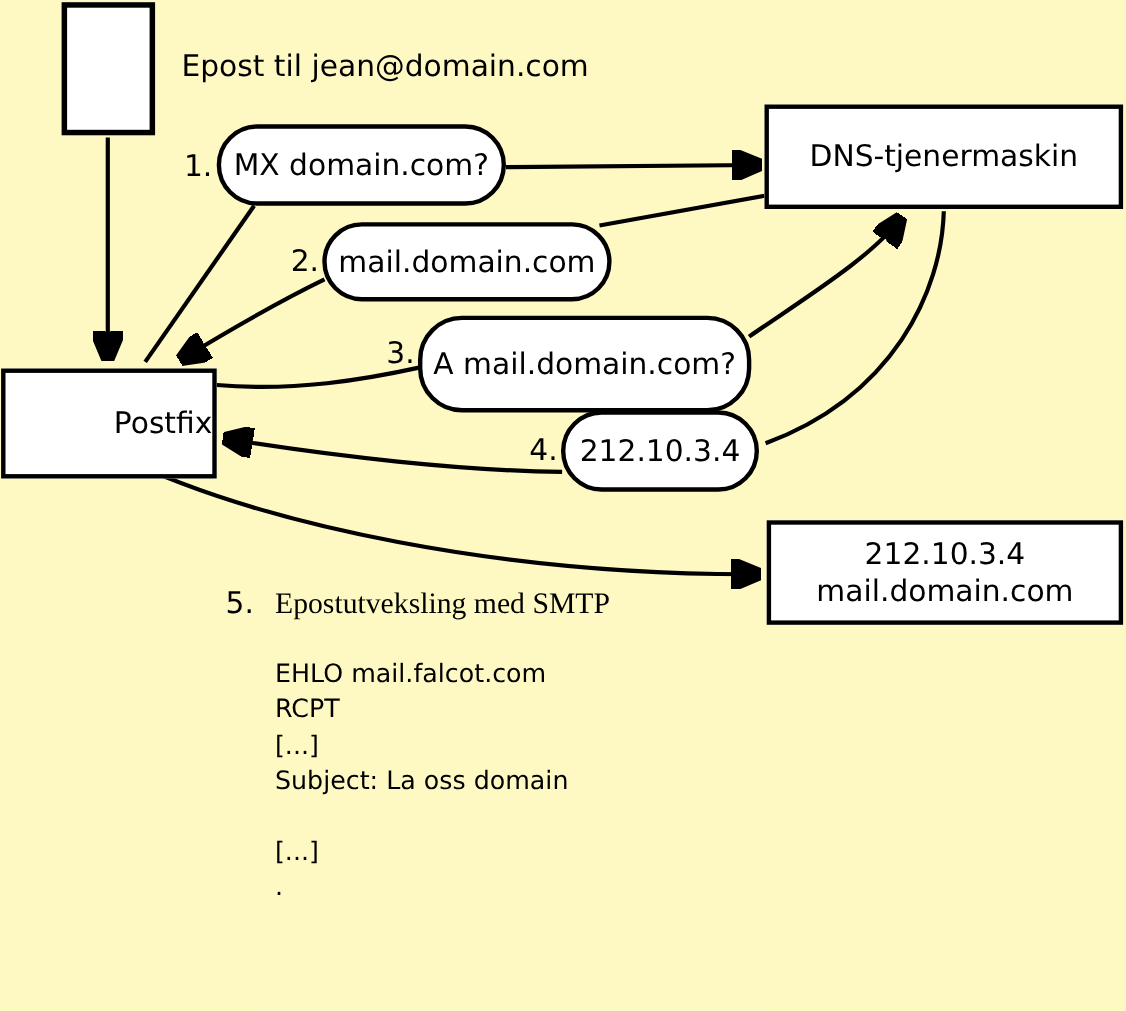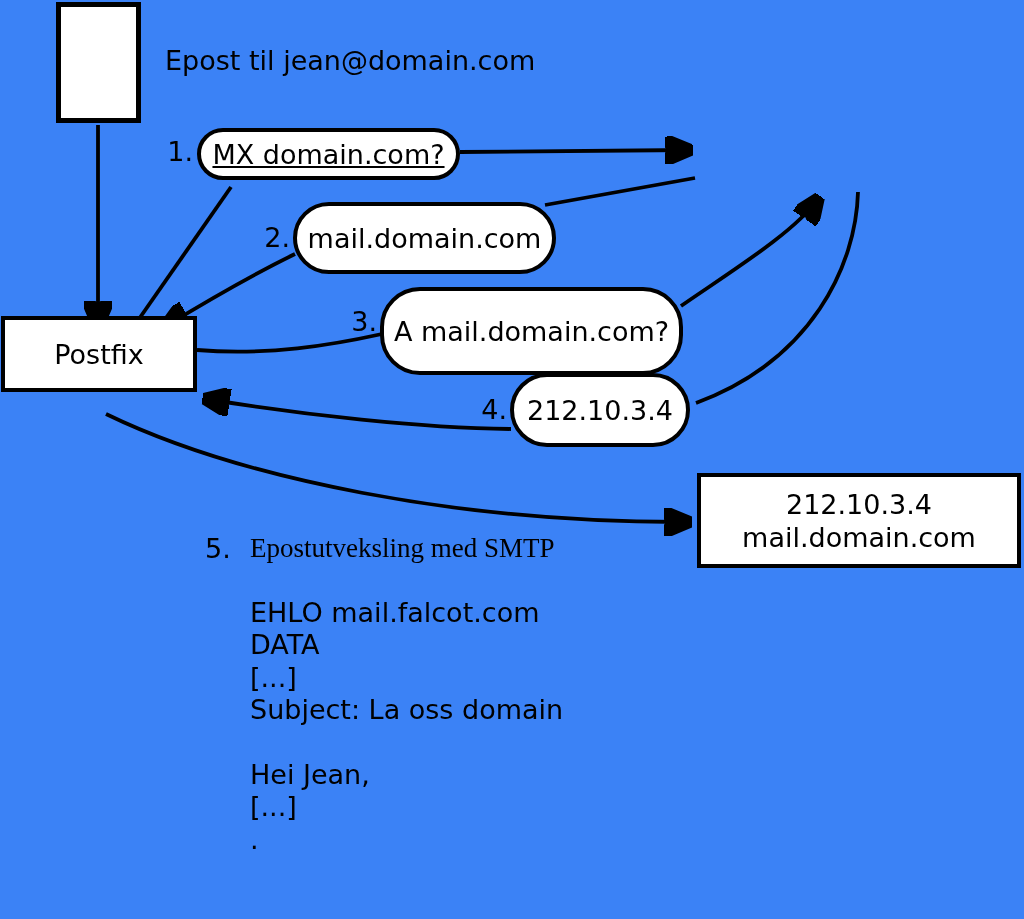--- a/index.html
+++ b/index.html
@@ -1,34 +1,34 @@
 <!DOCTYPE html>
 <html><head>
 <meta charset="utf-8">
 <style>
   html,body{margin:0;padding:0;background:#ffffff;}
   .canvas{
-    position:relative;width:1024px;height:919px;background:#3b82f6;
+    position:relative;width:1024px;height:919px;background:#fef9c3;
     font-family:"DejaVu Sans","Liberation Sans",sans-serif;color:#000;
     overflow:hidden;
   }
   .connector-layer{position:absolute;left:0;top:0;z-index:1;}
   .connector-layer path{stroke:#000;stroke-width:3.8;fill:none;}
   .node{
     position:absolute;box-sizing:border-box;background:#fff;border:4px solid #000;
     display:flex;align-items:center;justify-content:center;text-align:center;
     font-size:27px;line-height:33px;z-index:2;
   }
   .pill{border-radius:40px;}
   .envelope{border-width:5px;}
   .mailserver{flex-direction:column;}
   .txt{position:absolute;font-size:27px;line-height:33px;z-index:3;white-space:nowrap;}
   .num{position:absolute;font-size:27px;line-height:32px;z-index:3;width:55px;text-align:right;}
   .smtp-block{position:absolute;left:250px;top:597px;z-index:3;}
-  .smtp-line{height:32.4px;line-height:32.4px;font-size:27px;white-space:pre;}
+  .smtp-line{height:32.4px;line-height:32.4px;font-size:23px;white-space:pre;}
 </style>
 </head>
 <body>
 
 <div class="canvas">
 
   <svg class="connector-layer" width="1024" height="919" viewBox="0 0 1024 919">
     <defs>
       <marker id="ah" viewBox="0 0 10 10" refX="8.7" refY="5" markerWidth="7.2" markerHeight="7.2" orient="auto">
         <path d="M 0 0.8 L 10 5 L 0 9.2 L 2.9 5 Z" fill="#000" stroke="none"></path>
@@ -43,34 +43,37 @@
     <path d="M 681 306 C 730 272 795 232 818 199" marker-end="url(#ah)"></path>
     <path d="M 858 192 C 856 265 812 360 696 403"></path>
     <path d="M 511 429 C 420 428 305 415 206 399" marker-end="url(#ah)"></path>
     <path d="M 106 414 C 240 479 460 523 688 522" marker-end="url(#ah)"></path>
   </svg>
 
   <div class="node envelope" style="left:56px;top:2px;width:85px;height:121px;"></div>
 
   <div class="txt" style="left:165px;top:44px;">Epost til jean@domain.com</div>
 
-  <div class="node pill" style="left:197px;top:128px;width:263px;height:52px;text-decoration:underline;">
+  <div class="node pill" style="left:197px;top:113px;width:263px;height:74px;">
     <span>MX domain.com?</span>
   </div>
 
+  <div class="node" style="left:695px;top:95px;width:326px;height:95px;">
+    <span>DNS-tjenermaskin</span>
+  </div>
 
   <div class="node pill" style="left:293px;top:202px;width:263px;height:72px;">
     <span>mail.domain.com</span>
   </div>
 
   <div class="node pill" style="left:380px;top:287px;width:303px;height:88px;">
     <span>A mail.domain.com?</span>
   </div>
 
-  <div class="node" style="left:1px;top:316px;width:196px;height:76px;">
+  <div class="node" style="left:1px;top:335px;width:196px;height:100px;justify-content:flex-end;">
     <span>Postfix</span>
   </div>
 
   <div class="node pill" style="left:510px;top:373px;width:180px;height:74px;">
     <span>212.10.3.4</span>
   </div>
 
   <div class="node mailserver" style="left:697px;top:473px;width:324px;height:95px;">
     <div>212.10.3.4</div>
     <div>mail.domain.com</div>
@@ -79,22 +82,21 @@
   <div class="num" style="left:138px;top:136px;">1.</div>
   <div class="num" style="left:235px;top:222px;">2.</div>
   <div class="num" style="left:322px;top:306px;">3.</div>
   <div class="num" style="left:452px;top:394px;">4.</div>
 
   <div class="txt" style="left:205px;top:532px;">5.</div>
   <div class="txt" style="left:250px;top:532px;font-family:Liberation Serif, serif;">Epostutveksling med SMTP</div>
 
   <div class="smtp-block">
     <div class="smtp-line">EHLO mail.falcot.com</div>
-    <div class="smtp-line">DATA</div>
+    <div class="smtp-line">RCPT</div>
     <div class="smtp-line">[...]</div>
     <div class="smtp-line">Subject: La oss domain</div>
     <div class="smtp-line"></div>
-    <div class="smtp-line">Hei Jean,</div>
     <div class="smtp-line">[...]</div>
     <div class="smtp-line">.</div>
   </div>
 
 </div>
 
 </body></html>

